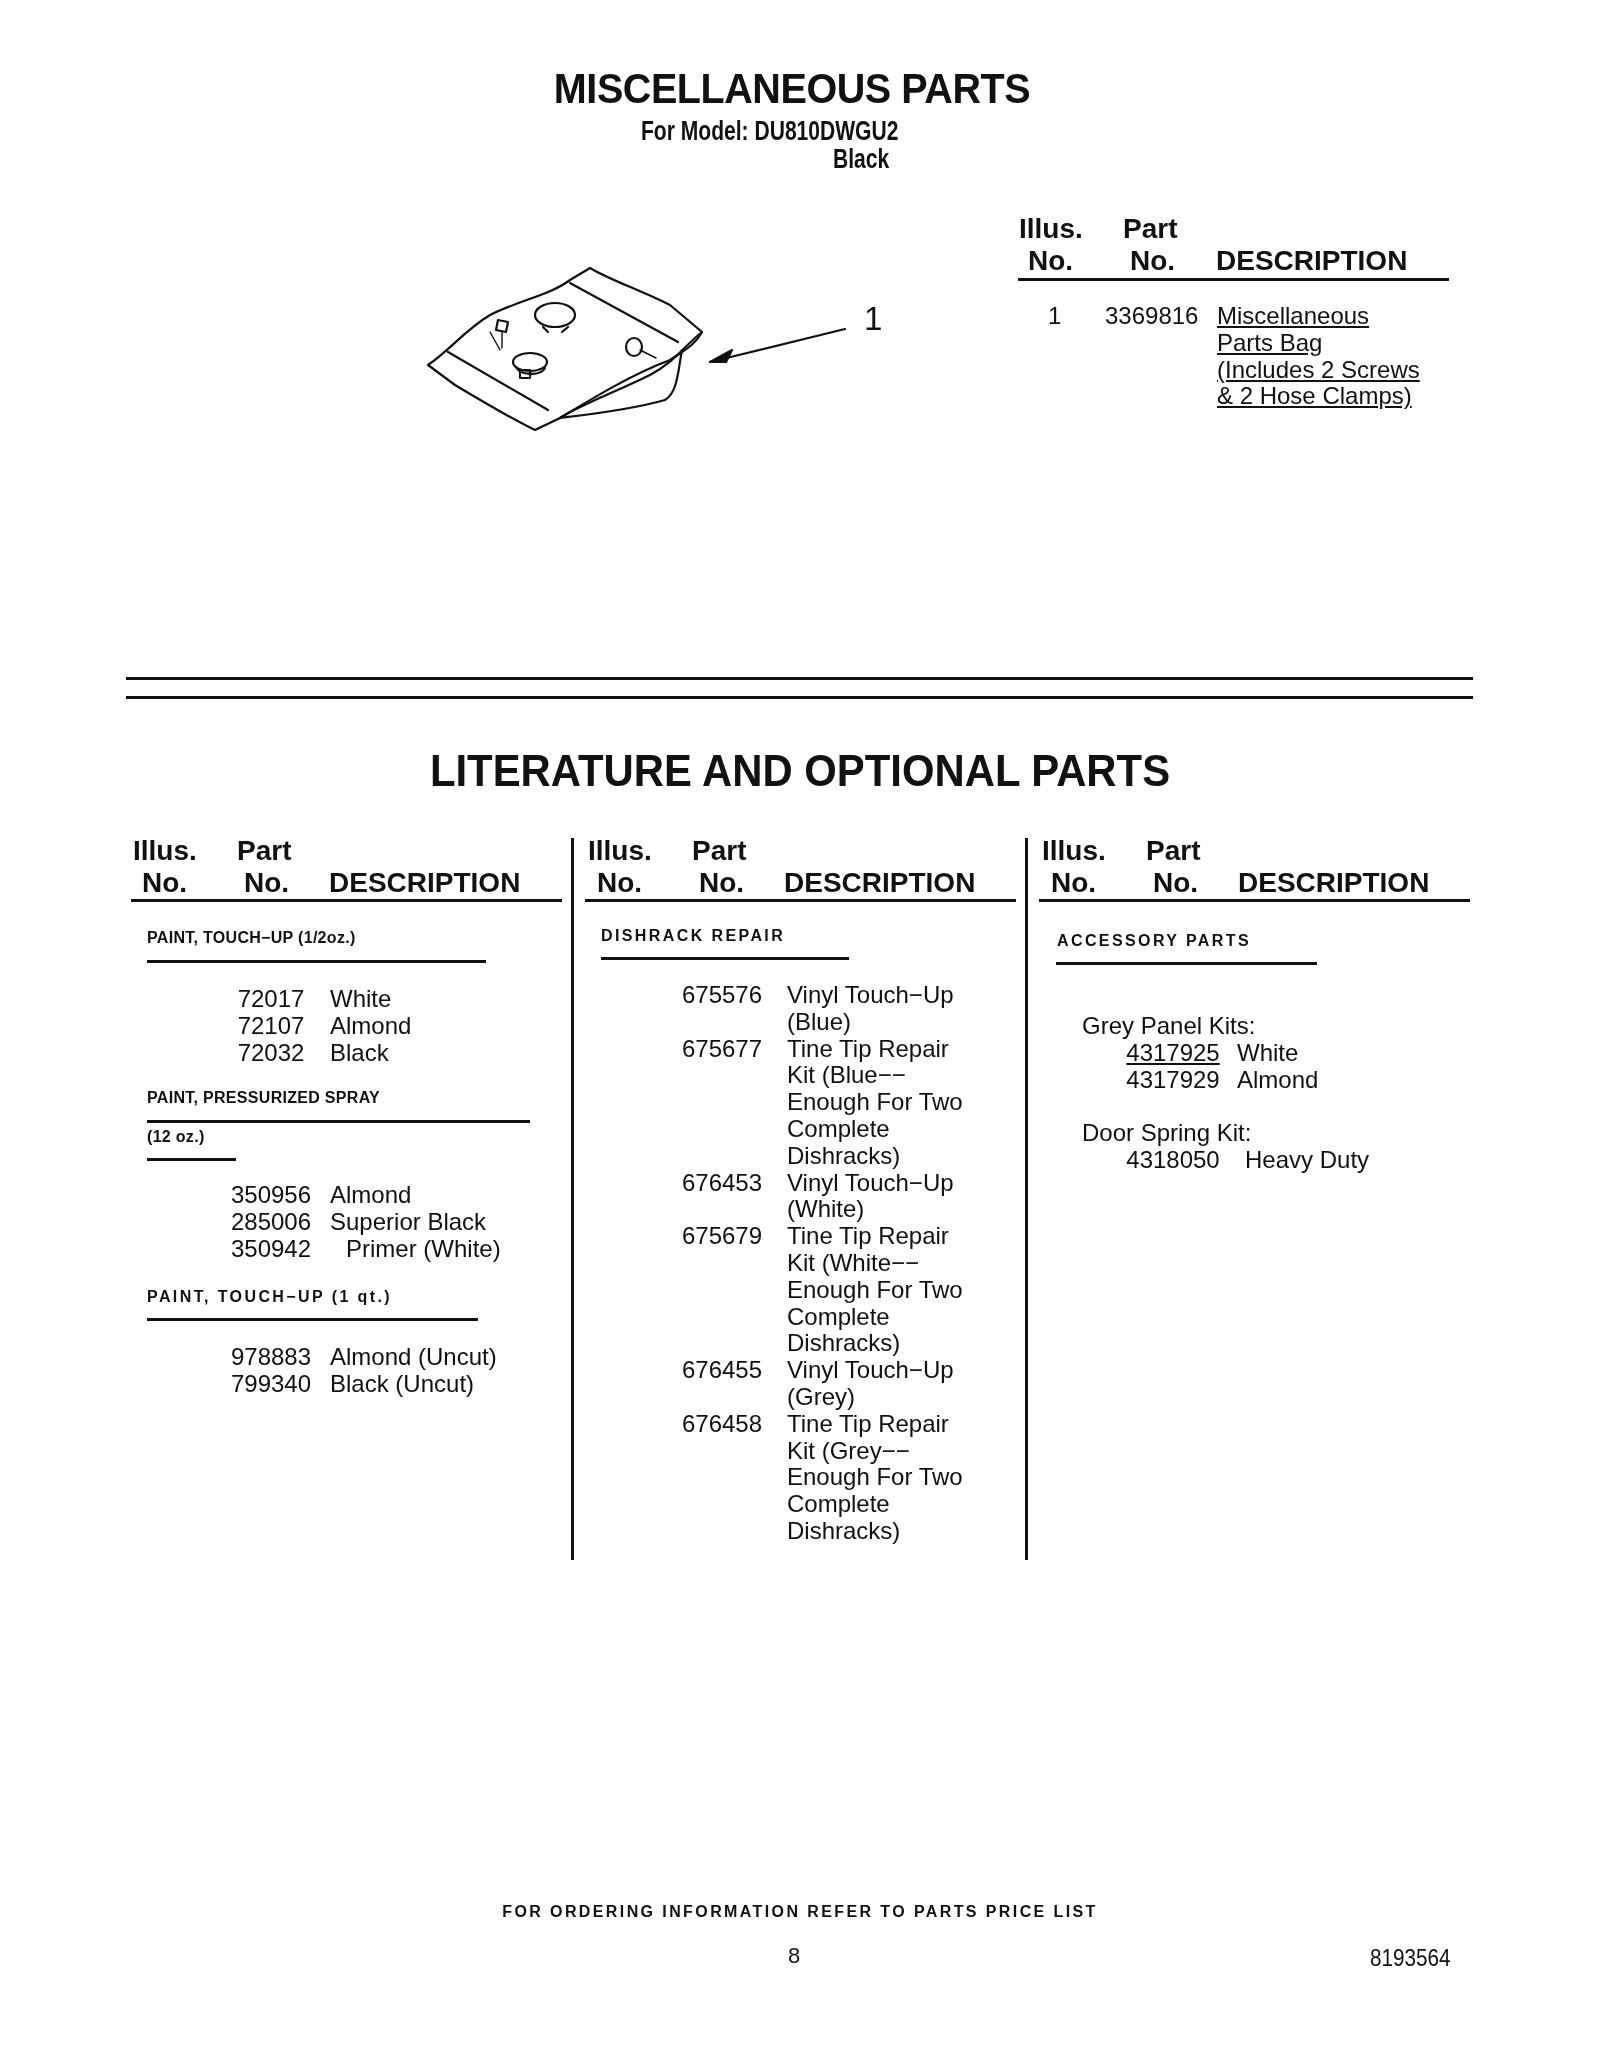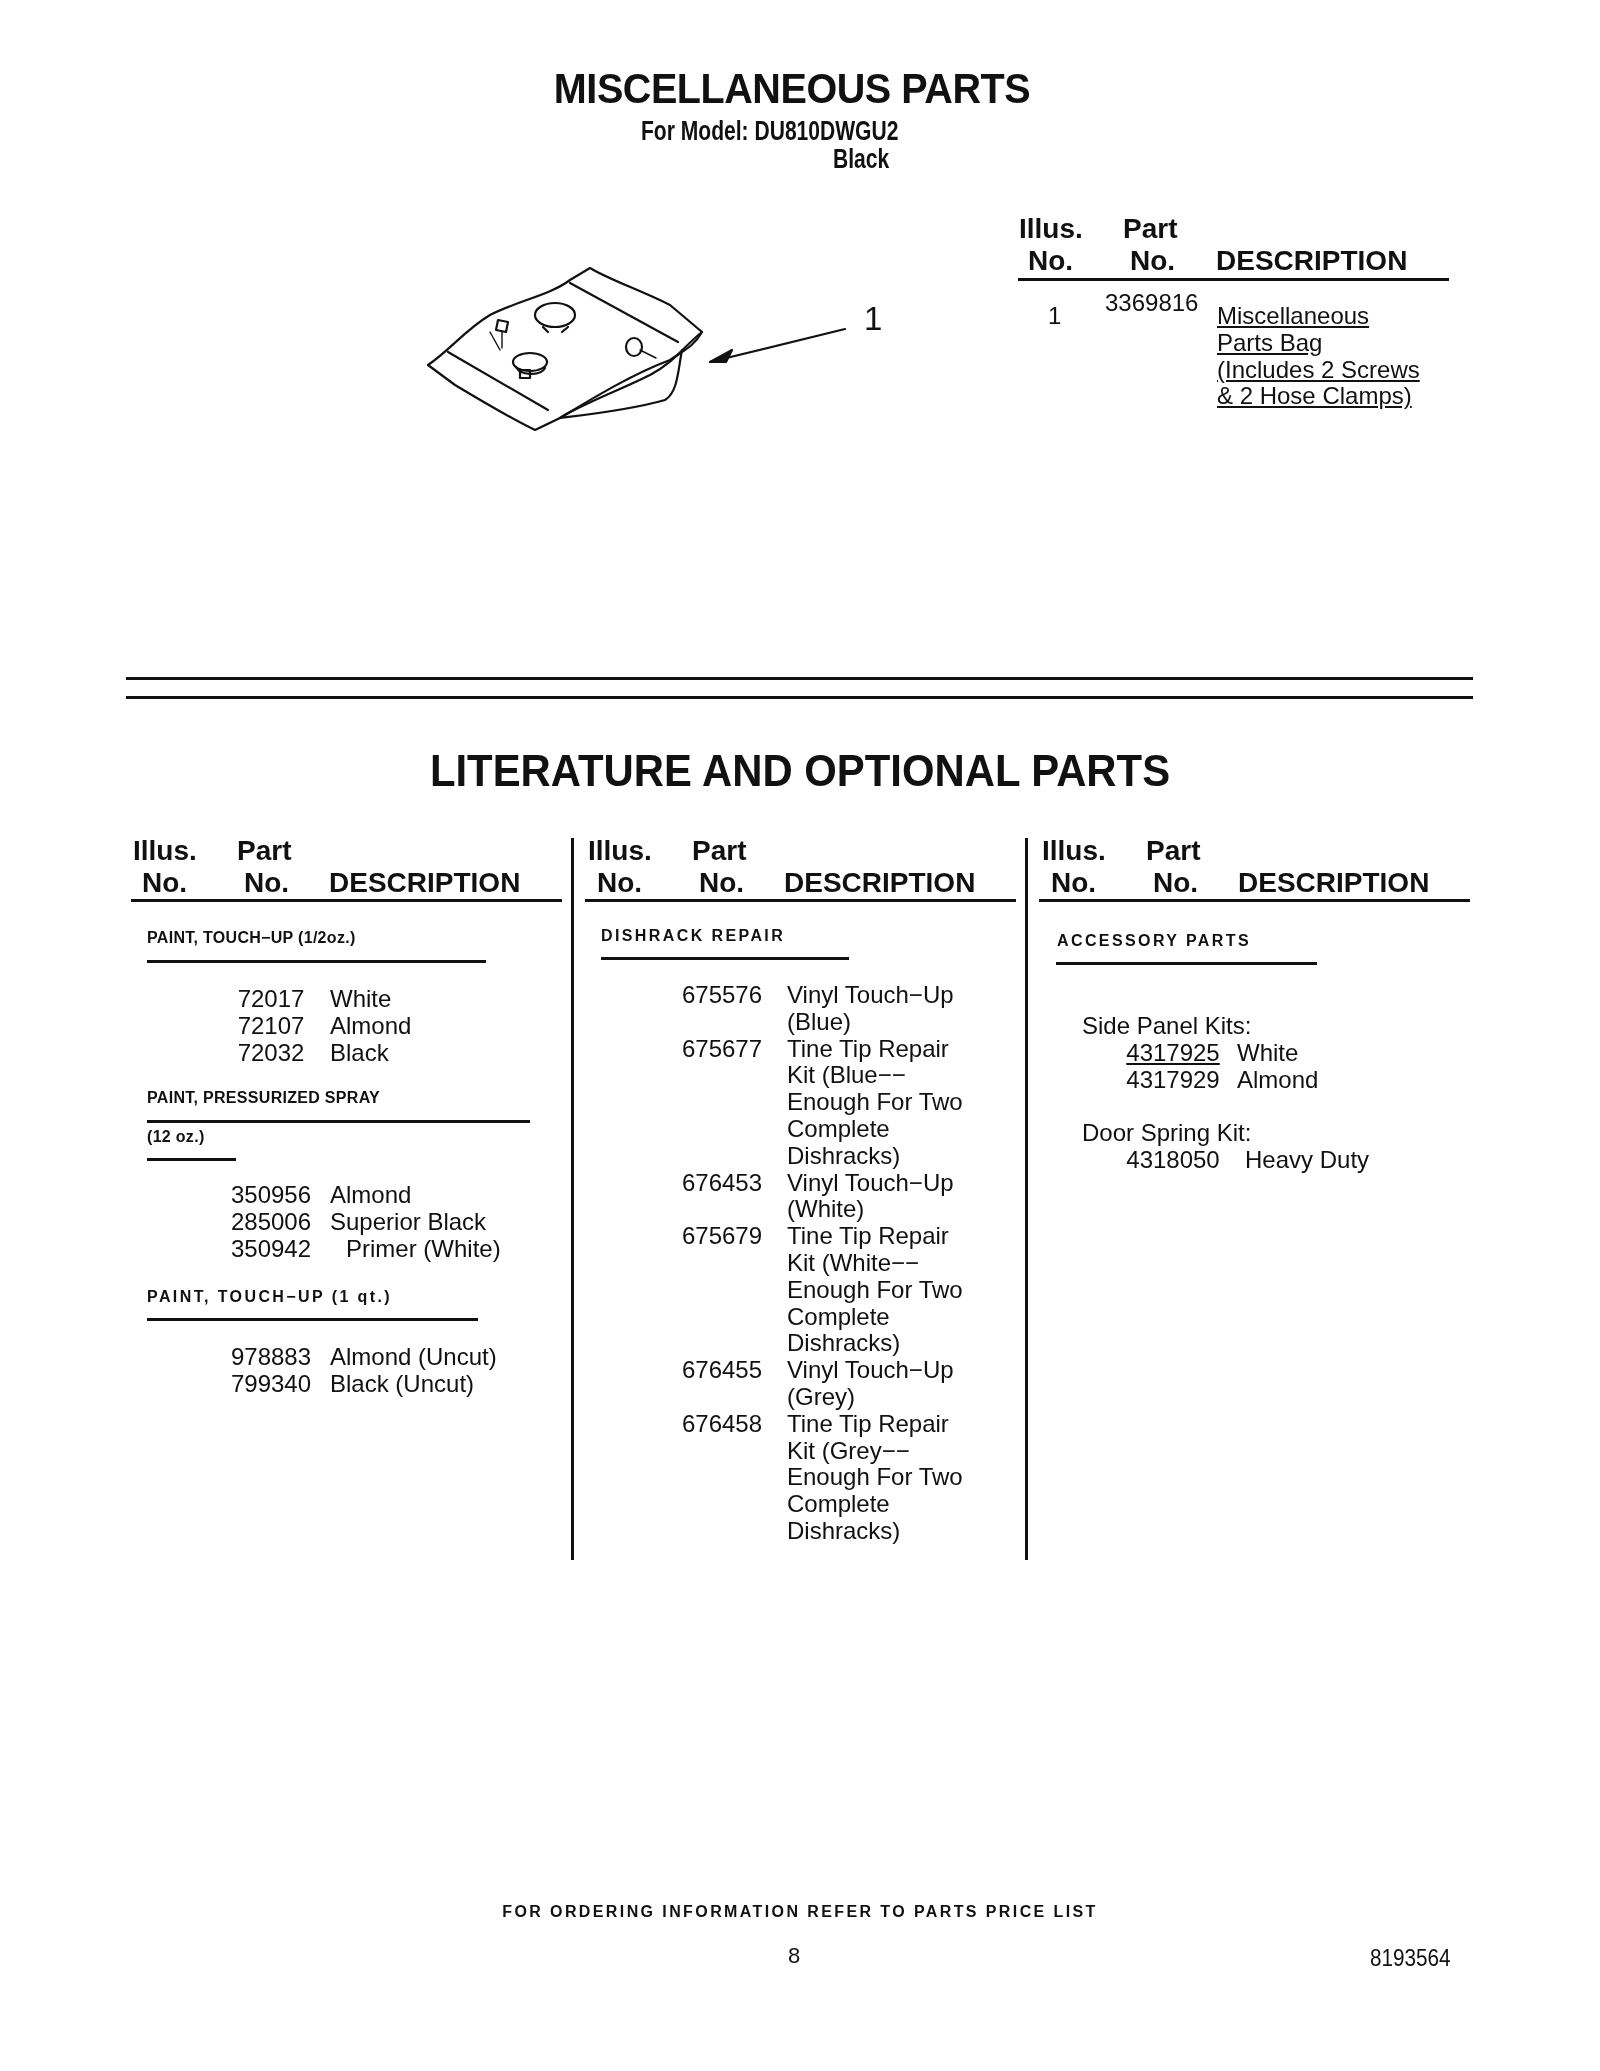--- a/index.html
+++ b/index.html
@@ -75,21 +75,21 @@
 <div class="abs" style="left:1019px; top:212px;">
   <div class="abs hdr-bold" style="left:0; top:0;">Illus.</div>
   <div class="abs hdr-bold" style="left:9px; top:32px;">No.</div>
   <div class="abs hdr-bold" style="left:104px; top:0;">Part</div>
   <div class="abs hdr-bold" style="left:111px; top:32px;">No.</div>
   <div class="abs hdr-bold" style="left:197px; top:32px;">DESCRIPTION</div>
 </div>
 <div class="abs rule" style="left:1018px; top:278px; width:431px;"></div>
 
 <div class="abs body-txt" style="left:1048px; top:303px;">1</div>
-<div class="abs body-txt" style="left:1105px; top:290px;text-align:center;">3369816</div>
+<div class="abs body-txt" style="left:1105px; top:303px;text-align:center;">3369816</div>
 <div class="abs body-txt" style="left:1217px; top:303px;text-decoration:underline;">
   <div>Miscellaneous</div>
   <div>Parts Bag</div>
   <div>(Includes 2 Screws</div>
   <div>&amp; 2 Hose Clamps)</div>
 </div>
 
 <div class="abs rule" style="left:126px; top:677px; width:1347px;"></div>
 <div class="abs rule" style="left:126px; top:696px; width:1347px;"></div>
 
@@ -227,21 +227,21 @@
   <div class="abs hdr-bold" style="left:9px; top:32px;">No.</div>
   <div class="abs hdr-bold" style="left:104px; top:0;">Part</div>
   <div class="abs hdr-bold" style="left:111px; top:32px;">No.</div>
   <div class="abs hdr-bold" style="left:196px; top:32px;">DESCRIPTION</div>
 </div>
 <div class="abs rule" style="left:1039px; top:899px; width:431px;"></div>
 
 <div class="abs sec-head wide" style="left:1057px; top:932px;">ACCESSORY PARTS</div>
 <div class="abs underline" style="left:1056px; top:962px; width:261px;"></div>
 
-<div class="abs body-txt" style="left:1082px; top:1013px;">Side Panel Kits:</div>
+<div class="abs body-txt" style="left:1082px; top:1013px;">Grey Panel Kits:</div>
 <div class="abs body-txt" style="left:1125px; top:1040px;">
   <div class="row">
       <span class="partno" style="width:96px;text-decoration:underline;">4317925</span>
       <span style="margin-left:16px;">White</span>
     </div>
   <div class="row">
       <span class="partno" style="width:96px;">4317929</span>
       <span style="margin-left:16px;">Almond</span>
     </div>
 </div>

